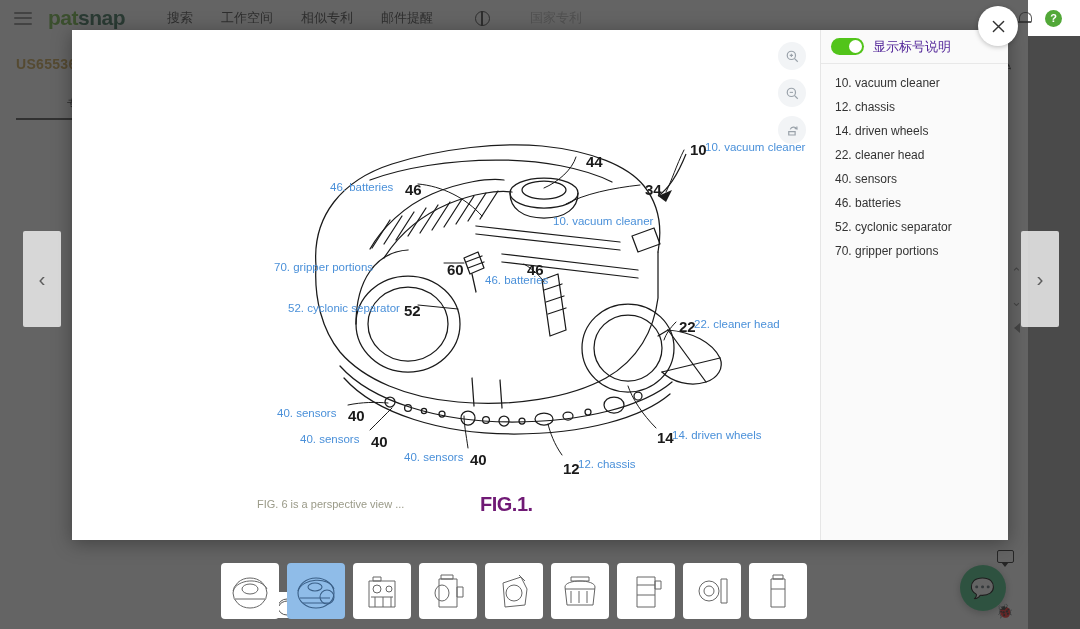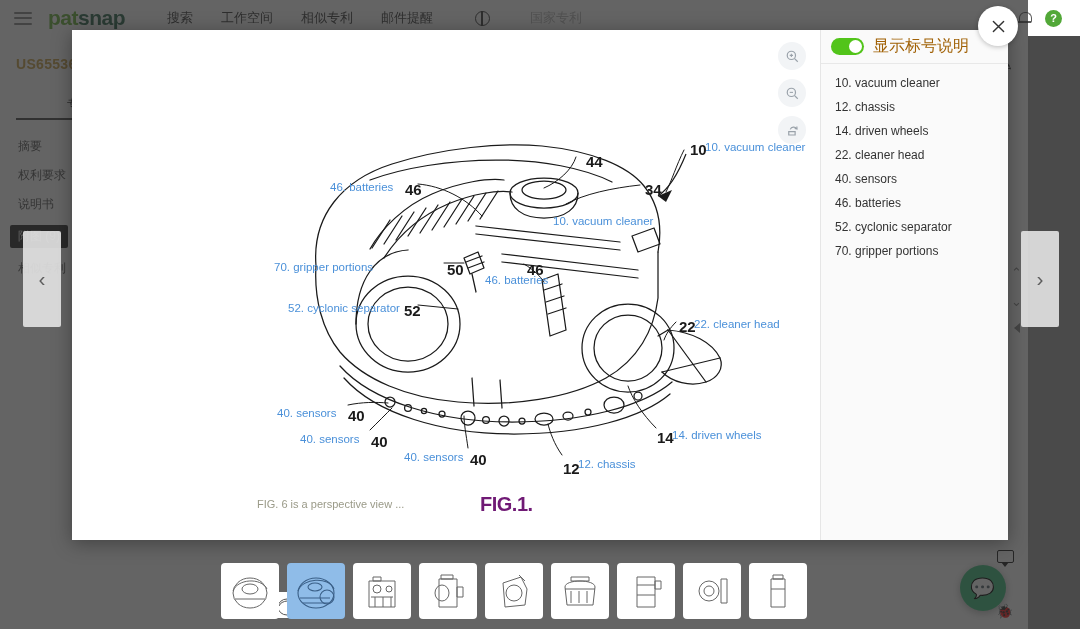--- a/index.html
+++ b/index.html
@@ -106,21 +106,21 @@
 
   
   .ref-pane { width: 188px; background: #fafafa; border-left: 1px solid #e6e6e6;
     display: flex; flex-direction: column; }
   .ref-head { height: 34px; display: flex; align-items: center;
     padding: 0 10px; gap: 9px; border-bottom: 1px solid #e8e8e8; background:#fafafa;}
   .switch { width: 33px; height: 17px; border-radius: 9px; background: #52c41a;
     position: relative; cursor: pointer; flex: none; }
   .switch i { position: absolute; right: 2px; top: 2px; width: 13px; height: 13px;
     border-radius: 50%; background: #fff; display:block; }
-  .ref-head-label { font-size: 16px; color: #a16207; }
+  .ref-head-label { font-size: 13px; color: #4c1d95; }
   .ref-list { padding: 12px 0 0 14px; display: flex; flex-direction: column; gap: 10px; }
   .ref-item { font-size: 12px; color: #333; cursor: pointer; }
 
   
   .counter { position: absolute; left: 0; right: 0; top: 546px;
     text-align: center; font-size: 11px; color: #e2e2e2; }
   .strip { position: absolute; left: 0; right: 0; top: 563px;
     display: flex; align-items: center; justify-content: center; gap: 8px; }
   .thumb { width: 58px; height: 56px; background: #fff; border-radius: 4px;
     cursor: pointer; border: 2px solid transparent; display:flex;
@@ -170,27 +170,20 @@
       <div class="topbar-right">
         <div class="bell"></div>
         <div class="help-badge">?</div>
       </div>
     </div>
 
     <div class="bg-docid">US65536</div>
     <div class="bg-tab">专利详情</div>
     <div class="bg-tab-underline"></div>
 
-    <div class="bg-side-list">
-      <div class="bg-side-item">摘要</div>
-      <div class="bg-side-item">权利要求</div>
-      <div class="bg-side-item">说明书</div>
-      <div class="bg-side-item active">附图 (9)</div>
-      <div class="bg-side-item">相似专利</div>
-    </div>
 
     <div class="bg-right-col">
       <span class="beta-badge">Beta</span>
       <div class="bg-rtext">ner</div>
       <div class="bg-rtext">s</div>
       <div class="bg-rtext" style="margin-top:78px">on</div>
       <div class="bg-rtext">xi</div>
       <div class="bg-rtext" style="margin-top:22px">ing</div>
     </div>
 
@@ -341,21 +334,21 @@
       <div class="anno" style="left:228px;top:403px">40. sensors</div>
       <div class="anno" style="left:332px;top:421px">40. sensors</div>
       <div class="anno" style="left:600px;top:399px">14. driven wheels</div>
       <div class="anno" style="left:506px;top:428px">12. chassis</div>
 
       <div class="refnum" style="left:514px;top:123px">44</div>
       <div class="refnum" style="left:573px;top:151px">34</div>
       <div class="refnum" style="left:618px;top:111px">10</div>
       <div class="refnum" style="left:333px;top:151px">46</div>
       <div class="refnum" style="left:455px;top:231px">46</div>
-      <div class="refnum" style="left:375px;top:231px">50</div>
+      <div class="refnum" style="left:375px;top:231px">60</div>
       <div class="refnum" style="left:332px;top:272px">52</div>
       <div class="refnum" style="left:607px;top:288px">22</div>
       <div class="refnum" style="left:276px;top:377px">40</div>
       <div class="refnum" style="left:299px;top:403px">40</div>
       <div class="refnum" style="left:398px;top:421px">40</div>
       <div class="refnum" style="left:585px;top:399px">14</div>
       <div class="refnum" style="left:491px;top:430px">12</div>
 
       <div class="fig-caption">FIG. 6 is a perspective view ...</div>
       <div class="fig-title">FIG.1.</div>

